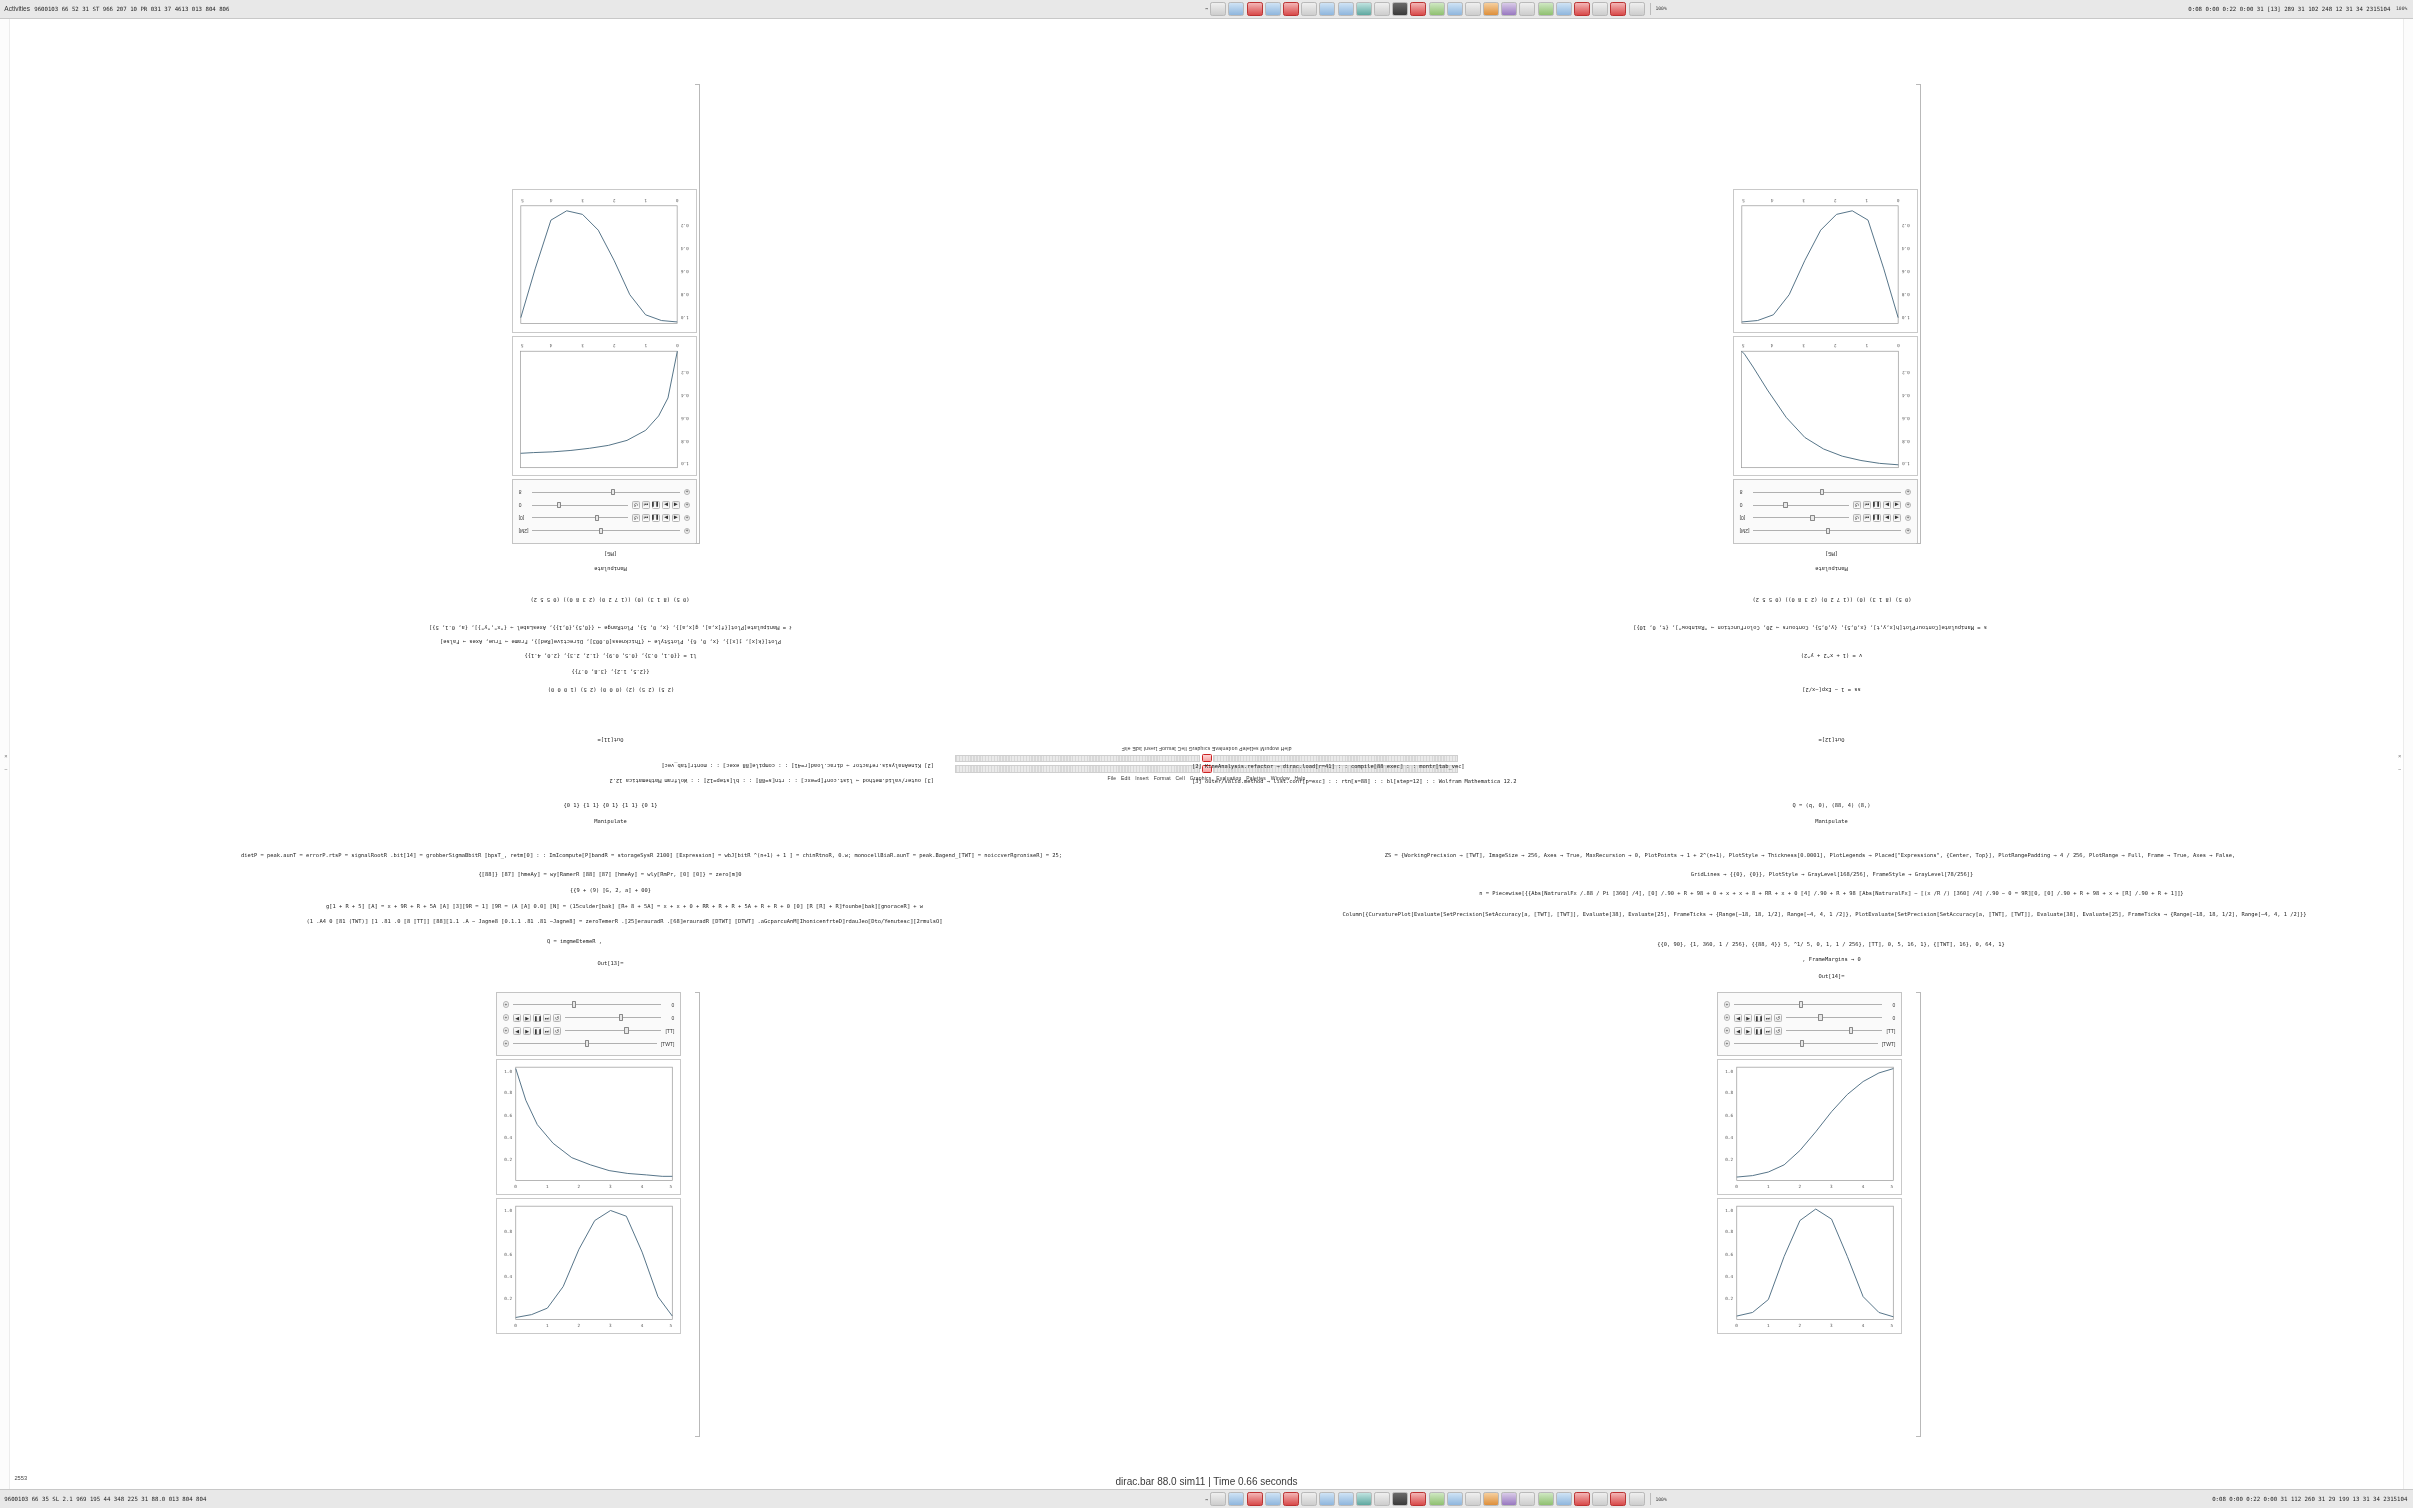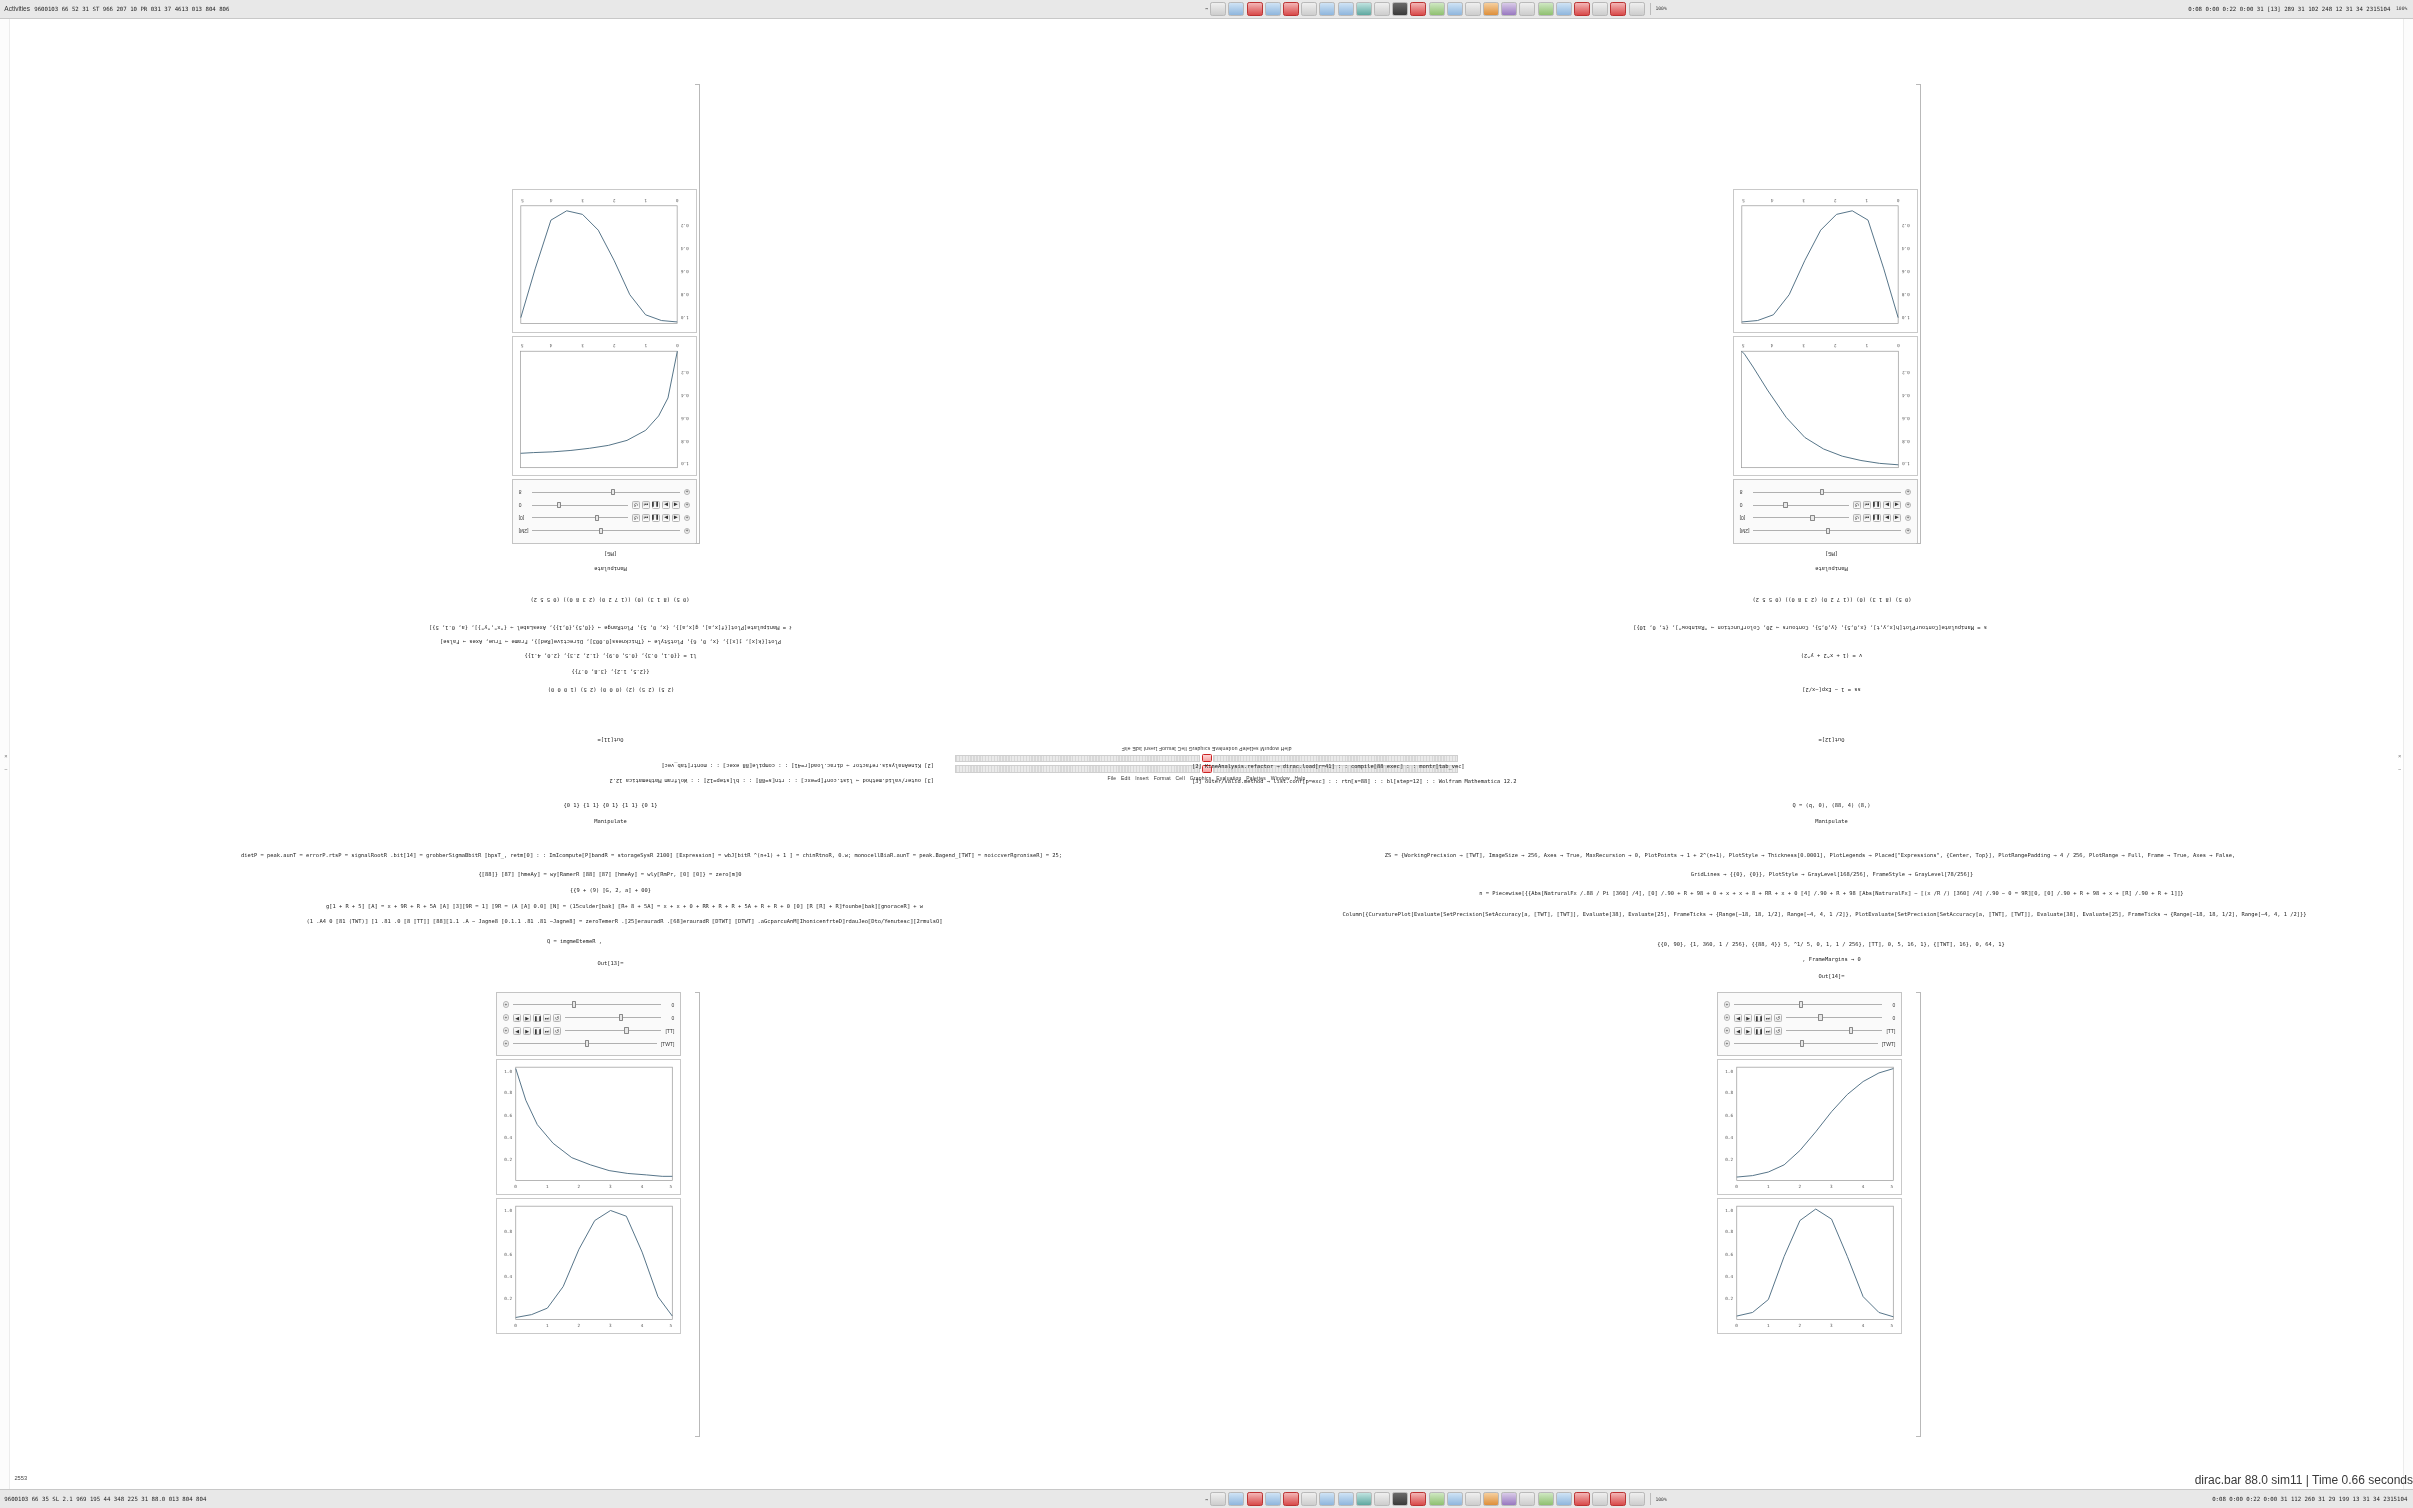--- a/index.html
+++ b/index.html
@@ -42,21 +42,21 @@
   .appbtn.dark { background: linear-gradient(#6b6b6b,#3a3a3a); }
   .appbtn.orange{background: linear-gradient(#f6cf9e,#dd8f3b); }
   .appbtn.teal { background: linear-gradient(#bfe3e0,#5fa8a0); }
   .appbtn.gray { background: linear-gradient(#efefef,#cdcdcd); }
   .appbtn.purple{background: linear-gradient(#d9cbe8,#9878c0); }
   .sep { width: 0.7px; height: 11.5px; background: #bbb; margin: 0 2.9px; }
 
   
   .doctitle {
     position: absolute; left: 0; width: 2413px;
-    text-align: right; font-size: 12px; color: #3a3a3a;
+    text-align: center; font-size: 10px; color: #3a3a3a;
   }
   .flip { transform: rotate(180deg); }
 
   
   .canvas {
     position: absolute; top: 18.7px; left: 0; width: 2413px; height: 1471px;
     background: #ffffff;
   }
   .left-rail {
     position: absolute; left: 0; top: 0; width: 10px; height: 100%;

